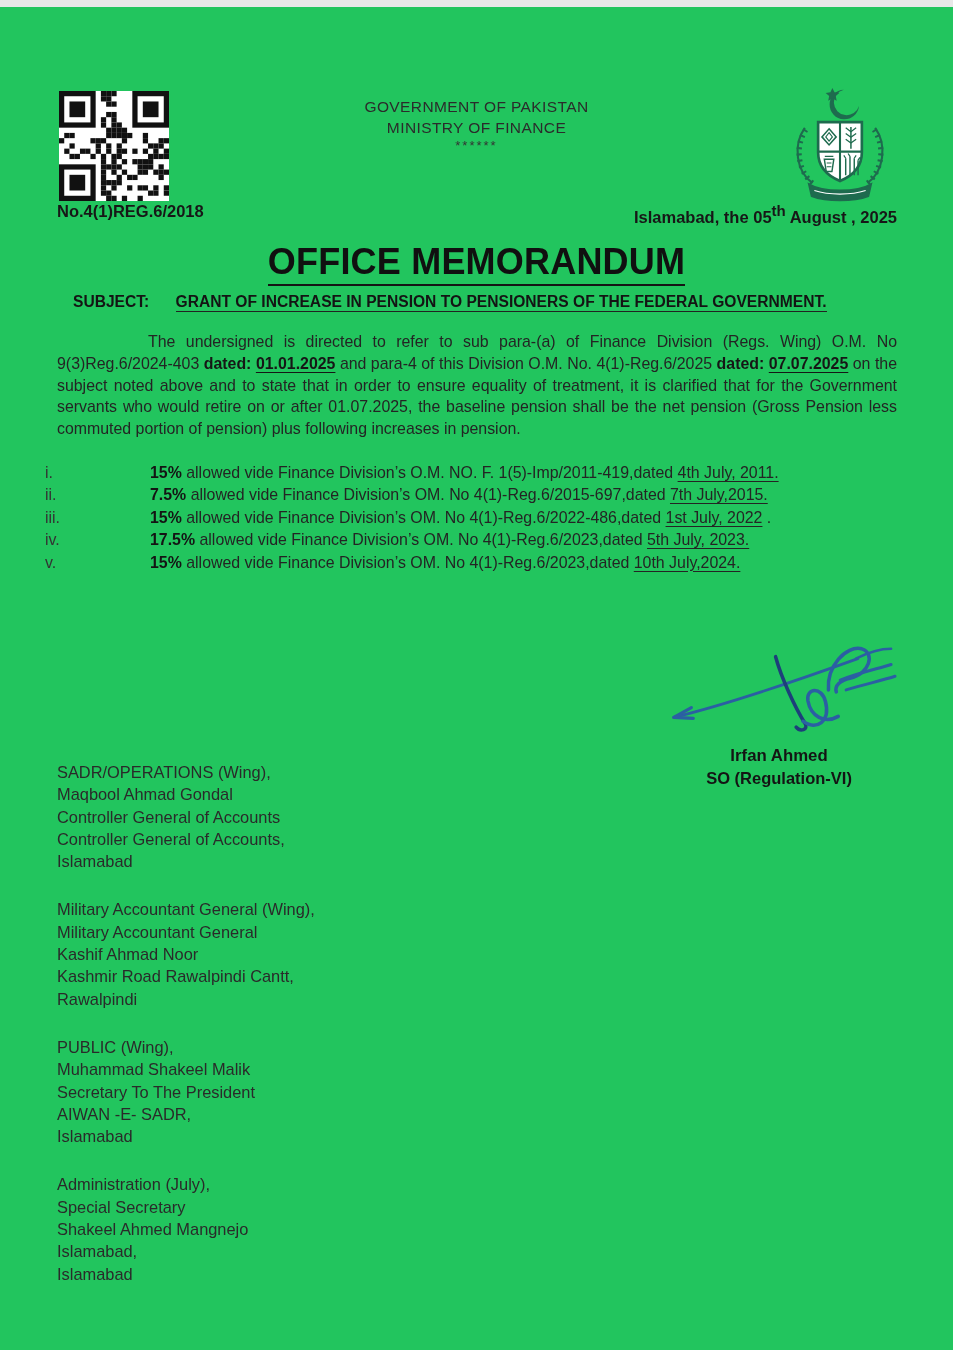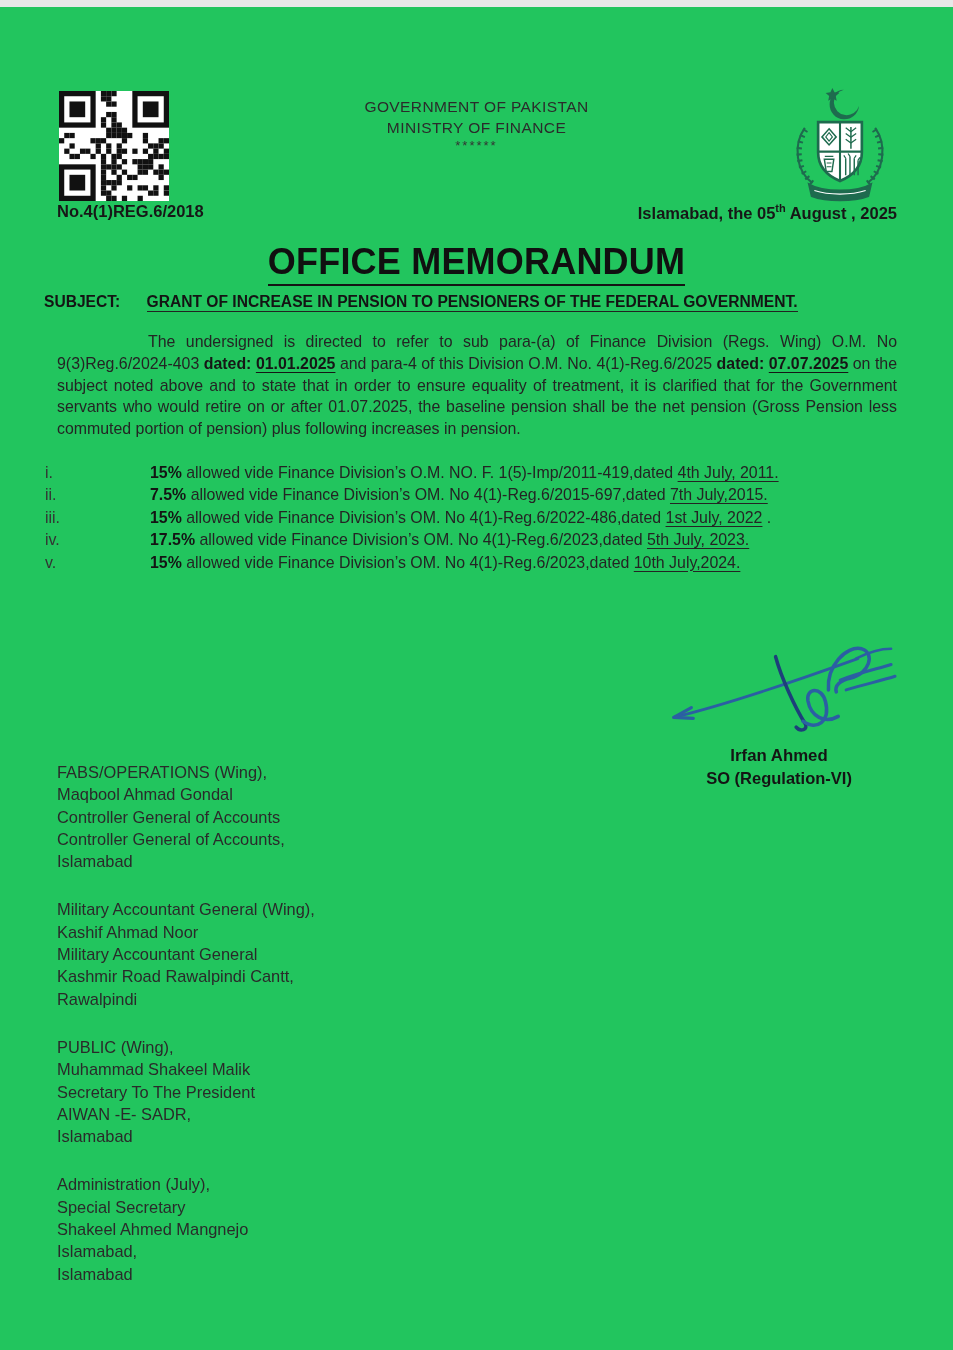--- a/index.html
+++ b/index.html
@@ -22,29 +22,29 @@
   .center-head .line{line-height:21px;}
   .center-head .stars{font-size:13px;letter-spacing:2px;line-height:16px;color:#333;}
   .emblem{position:absolute;left:783px;top:76px;width:114px;height:122px;}
   .emblem svg{width:100%;height:100%;}
   
   .refrow{
     position:absolute;left:57px;top:195px;width:840px;
     display:flex;justify-content:space-between;
     font-weight:bold;font-size:16.5px;color:#171717;
   }
-  .refrow sup{font-size:11px;font-weight:bold;}
+  .refrow sup{font-size:15px;font-weight:bold;}
   
   .title-wrap{position:absolute;left:0;top:234px;width:953px;text-align:center;}
   .title-text{
     display:inline-block;font-weight:bold;font-size:36px;color:#101010;
     border-bottom:2.6px solid #151515;padding-bottom:1px;letter-spacing:.2px;
   }
   
-  .subject{position:absolute;left:44px;top:286px;width:845px;font-size:15.6px;font-weight:bold;color:#141414;}
+  .subject{position:absolute;left:73px;top:286px;width:845px;font-size:15.6px;font-weight:bold;color:#141414;}
   .subj-label{margin-right:22px;}
   .subj-text{border-bottom:1.8px solid #222;padding-bottom:1px;}
   
   .body-par{
     position:absolute;left:57px;top:324px;width:840px;margin:0;
     font-size:15.9px;line-height:21.8px;text-align:justify;color:#242424;
     text-indent:91px;
   }
   .body-par b{color:#161616;}
   .u{text-decoration:underline;text-underline-offset:2.5px;text-align:center;}
@@ -284,30 +284,30 @@
         <path d="M188 52 C208 46 226 42 238 38" stroke-width="3.0"></path>
         <path d="M198 20 C212 13 226 10 234 10" stroke-width="2.6"></path>
       </g>
     </svg>
     <div class="sig-name">Irfan Ahmed</div>
     <div class="sig-title">SO (Regulation-VI)</div>
   </div>
 
   <div class="addresses">
     <div class="addr-block">
-      <div class="addr-line">FABS/OPERATIONS (Wing),</div>
+      <div class="addr-line">SADR/OPERATIONS (Wing),</div>
       <div class="addr-line">Maqbool Ahmad Gondal</div>
       <div class="addr-line">Controller General of Accounts</div>
       <div class="addr-line">Controller General of Accounts,</div>
       <div class="addr-line">Islamabad</div>
     </div>
     <div class="addr-block">
       <div class="addr-line">Military Accountant General (Wing),</div>
+      <div class="addr-line">Military Accountant General</div>
       <div class="addr-line">Kashif Ahmad Noor</div>
-      <div class="addr-line">Military Accountant General</div>
       <div class="addr-line">Kashmir Road Rawalpindi Cantt,</div>
       <div class="addr-line">Rawalpindi</div>
     </div>
     <div class="addr-block">
       <div class="addr-line">PUBLIC (Wing),</div>
       <div class="addr-line">Muhammad Shakeel Malik</div>
       <div class="addr-line">Secretary To The President</div>
       <div class="addr-line">AIWAN -E- SADR,</div>
       <div class="addr-line">Islamabad</div>
     </div>

